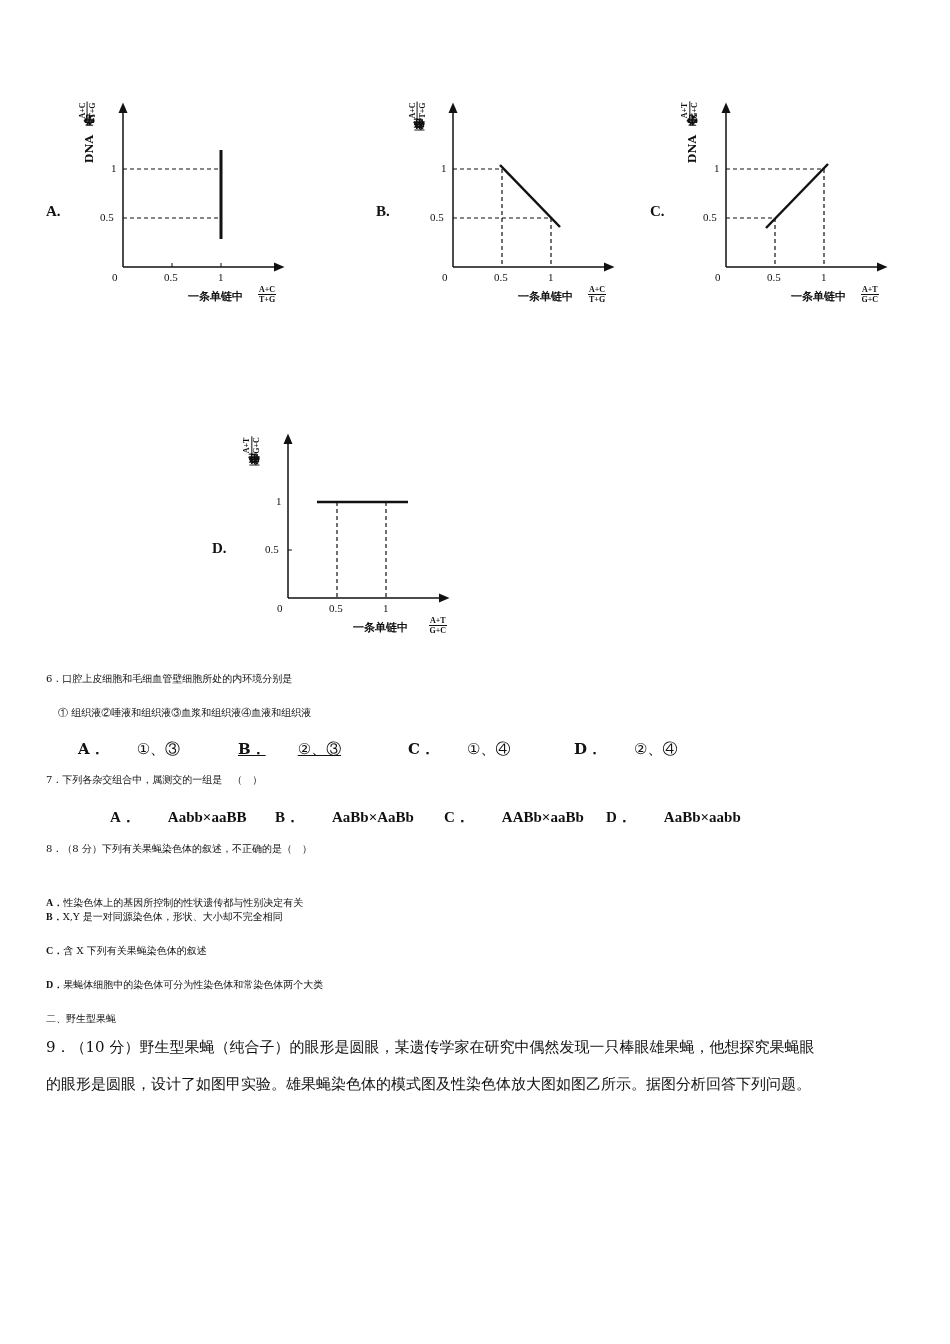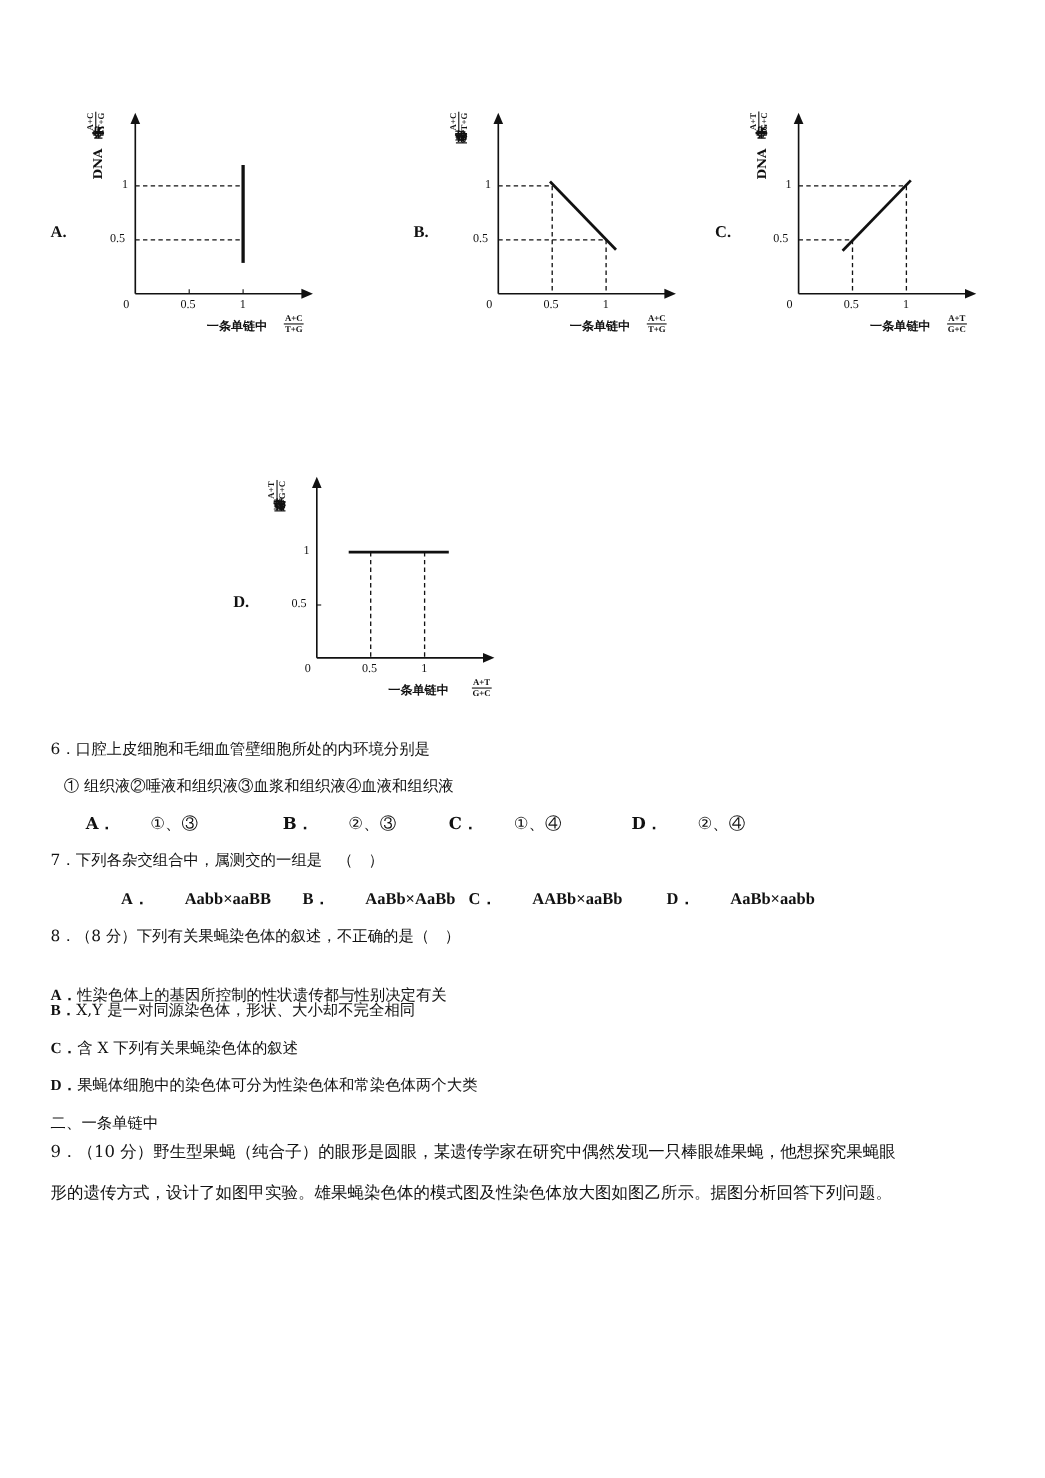--- a/index.html
+++ b/index.html
@@ -3,21 +3,21 @@
 <meta charset="utf-8">
 <style>
   html, body { margin: 0; padding: 0; background: #ffffff; }
   body { width: 950px; height: 1344px; position: relative; overflow: hidden;
          font-family: "DejaVu Serif", "Liberation Serif", serif; color: #111; }
   .abs { position: absolute; }
   .opt-label { font-family: "Liberation Serif", serif; font-weight: bold; font-size: 15px; }
   .graph { position: absolute; }
   .graph svg { overflow: visible; }
   .txt { font-family: "Liberation Serif", serif; }
-  .line { position: absolute; left: 46px; font-size: 14px; white-space: nowrap; }
+  .line { position: absolute; left: 46px; font-size: 10px; white-space: nowrap; }
   .line .b { font-weight: bold; font-family: "Liberation Serif", serif; }
   .row4 { position: absolute; left: 46px; font-size: 15px; white-space: nowrap; }
   .row4 span { position: absolute; white-space: nowrap; margin-left: 32px; }
   .ylab { writing-mode: vertical-rl; transform: rotate(180deg); font-size: 11px; font-weight: bold; position: absolute; white-space: nowrap; }
   .frac { position: absolute; font-size: 8px; font-weight: bold; text-align: center; line-height: 9px; font-family: "Liberation Serif", serif; }
   .frac .num { border-bottom: 1px solid #111; padding: 0 1px; }
 </style>
 </head>
 <body>
 
@@ -149,35 +149,35 @@
   <div class="frac" style="left:184px; top:186px;">
     <div class="num">A+T</div>
     <div>G+C</div>
   </div>
 </div>
 
 <div class="line" style="top:672px;">6．口腔上皮细胞和毛细血管壁细胞所处的内环境分别是</div>
 <div class="line" style="top:706px;margin-left:12px;">① 组织液②唾液和组织液③血浆和组织液④血液和组织液</div>
 <div class="row4" style="top:740px;">
   <span style="left:0;"><b class="b">A．</b><span style="position:static">①、③</span></span>
-  <span style="left:179px;"><b class="b">B．</b><span style="position:static">②、③</span></span>
+  <span style="left:160px;text-decoration:underline;"><b class="b">B．</b><span style="position:static">②、③</span></span>
   <span style="left:330px;"><b class="b">C．</b><span style="position:static">①、④</span></span>
   <span style="left:496px;"><b class="b">D．</b><span style="position:static">②、④</span></span>
 </div>
 
 <div class="line" style="top:773px;">7．下列各杂交组合中，属测交的一组是　（　）</div>
 <div class="row4" style="top:808px; font-weight:bold; font-family:'Liberation Serif', serif;">
   <span style="left:0;"><span style="position:static">A．</span><span style="position:static">Aabb×aaBB</span></span>
   <span style="left:165px;"><span style="position:static">B．</span><span style="position:static">AaBb×AaBb</span></span>
-  <span style="left:316px;"><span style="position:static">C．</span><span style="position:static">AABb×aaBb</span></span>
+  <span style="left:334px;"><span style="position:static">C．</span><span style="position:static">AABb×aaBb</span></span>
   <span style="left:496px;"><span style="position:static">D．</span><span style="position:static">AaBb×aabb</span></span>
 </div>
 
 <div class="line" style="top:842px;">8．（8 分）下列有关果蝇染色体的叙述，不正确的是（　）</div>
 <div class="line" style="top:896px;"><b class="b">A．</b><span>性染色体上的基因所控制的性状遗传都与性别决定有关</span></div>
 <div class="line" style="top:910px;"><b class="b">B．</b><span>X,Y 是一对同源染色体，形状、大小却不完全相同</span></div>
 <div class="line" style="top:944px;"><b class="b">C．</b><span>含 X 下列有关果蝇染色体的叙述</span></div>
 <div class="line" style="top:978px;"><b class="b">D．</b><span>果蝇体细胞中的染色体可分为性染色体和常染色体两个大类</span></div>
 
-<div class="line" style="top:1012px;">二、一条单链中</div>
+<div class="line" style="top:1012px;">二、野生型果蝇</div>
 
 <div class="line" style="top:1038px; font-size:15px;">9．（10 分）野生型果蝇（纯合子）的眼形是圆眼，某遗传学家在研究中偶然发现一只棒眼雄果蝇，他想探究果蝇眼</div>
-<div class="line" style="top:1075px; font-size:15px;">形的遗传方式，设计了如图甲实验。雄果蝇染色体的模式图及性染色体放大图如图乙所示。据图分析回答下列问题。</div>
+<div class="line" style="top:1075px; font-size:15px;">的眼形是圆眼，设计了如图甲实验。雄果蝇染色体的模式图及性染色体放大图如图乙所示。据图分析回答下列问题。</div>
 
 </body></html>

